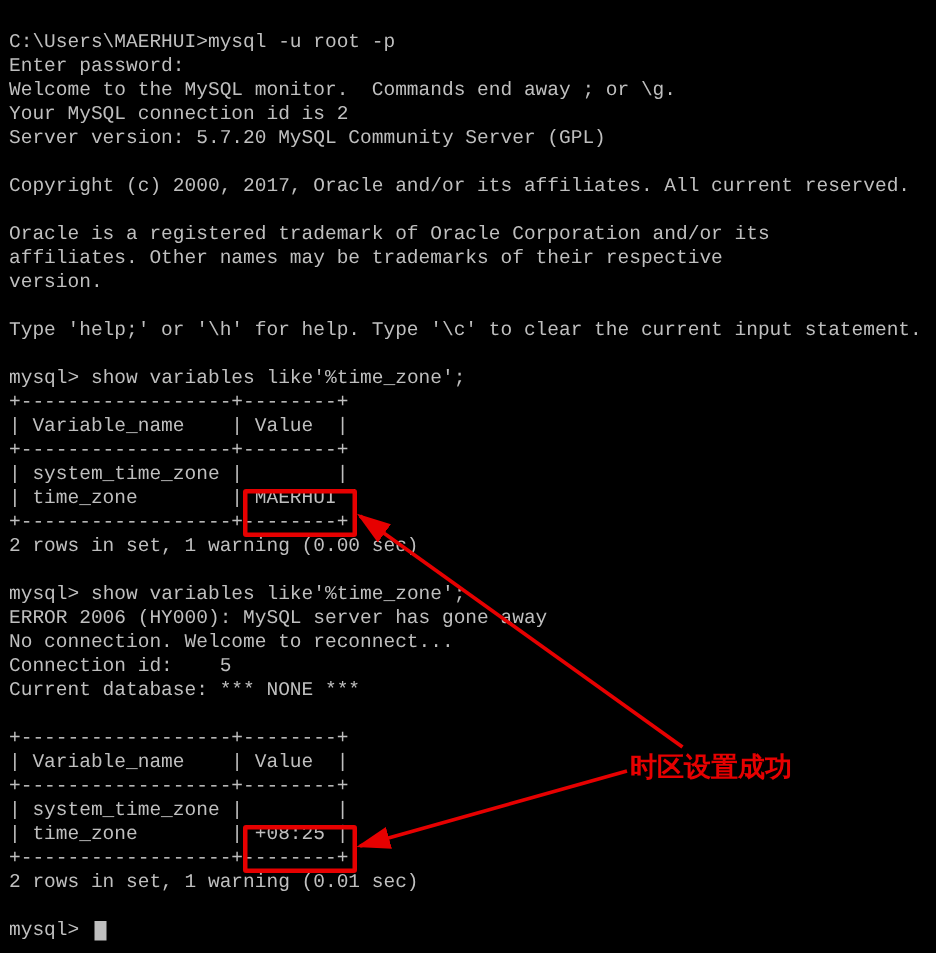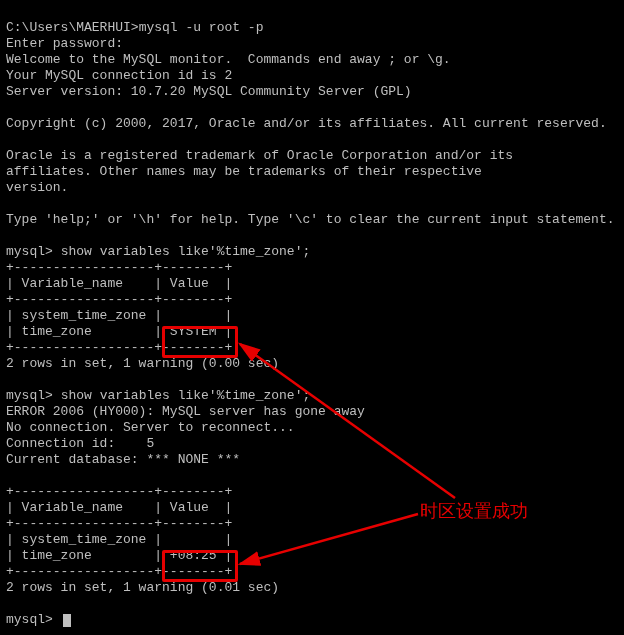--- a/index.html
+++ b/index.html
@@ -1,52 +1,52 @@
 <!DOCTYPE html>
 <html><head>
 <meta charset="utf-8">
 <style>
   html,body{margin:0;padding:0;background:#000;width:624px;height:635px;overflow:hidden}
   .term{font-family:"Courier New",monospace;font-size:13px;line-height:16px;color:#bfbfbf;white-space:pre;padding:4px 6px;position:relative}
   .line{position:relative}
   .hl-box{position:absolute;border:3px solid #e60000;border-radius:2px;z-index:4}
-  .annot{position:absolute;color:#e60000;font-family:"SimSun","Microsoft YaHei",sans-serif;font-size:18px;font-weight:400;z-index:6;text-shadow:0 0 1px rgba(0,0,0,.5)}
+  .annot{position:absolute;color:#e60000;font-family:"SimSun","Microsoft YaHei",sans-serif;font-size:18px;font-weight:700;z-index:6;text-shadow:0 0 1px rgba(0,0,0,.5)}
   svg.arrows{position:absolute;left:0;top:0;width:624px;height:635px;pointer-events:none;z-index:5}
   .cursor{display:inline-block;width:8px;height:13px;background:#bfbfbf;vertical-align:text-bottom;margin-left:2px}
 </style>
 </head>
 <body>
 
 <div class="term">
 <span class="line"><span>C:\Users\MAERHUI&gt;</span><span>mysql -u root -p</span></span>
 <span class="line">Enter password:</span>
 <span class="line">Welcome to the MySQL monitor.  Commands end away ; or \g.</span>
 <span class="line">Your MySQL connection id is 2</span>
-<span class="line">Server version: 10.7.20 MySQL Community Server (GPL)</span>
+<span class="line">Server version: 5.7.20 MySQL Community Server (GPL)</span>
 
 <span class="line">Copyright (c) 2000, 2017, Oracle and/or its affiliates. All current reserved.</span>
 
 <span class="line">Oracle is a registered trademark of Oracle Corporation and/or its</span>
 <span class="line">affiliates. Other names may be trademarks of their respective</span>
 <span class="line">version.</span>
 
 <span class="line">Type 'help;' or '\h' for help. Type '\c' to clear the current input statement.</span>
 
 <span class="line"><span>mysql&gt;</span> <span>show variables like'%time_zone';</span></span>
 <span class="line">+------------------+--------+</span>
 <span class="line">| Variable_name    | Value  |</span>
 <span class="line">+------------------+--------+</span>
 <span class="line">| system_time_zone |        |</span>
-<span class="line">| time_zone        | SYSTEM |</span>
+<span class="line">| time_zone        | MAERHUI |</span>
 <span class="line">+------------------+--------+</span>
 <span class="line">2 rows in set, 1 warning (0.00 sec)</span>
 
 <span class="line"><span>mysql&gt;</span> <span>show variables like'%time_zone';</span></span>
 <span class="line">ERROR 2006 (HY000): MySQL server has gone away</span>
-<span class="line">No connection. Server to reconnect...</span>
+<span class="line">No connection. Welcome to reconnect...</span>
 <span class="line">Connection id:    5</span>
 <span class="line">Current database: *** NONE ***</span>
 
 <span class="line">+------------------+--------+</span>
 <span class="line">| Variable_name    | Value  |</span>
 <span class="line">+------------------+--------+</span>
 <span class="line">| system_time_zone |        |</span>
 <span class="line">| time_zone        | +08:25 |</span>
 <span class="line">+------------------+--------+</span>
 <span class="line">2 rows in set, 1 warning (0.01 sec)</span>

